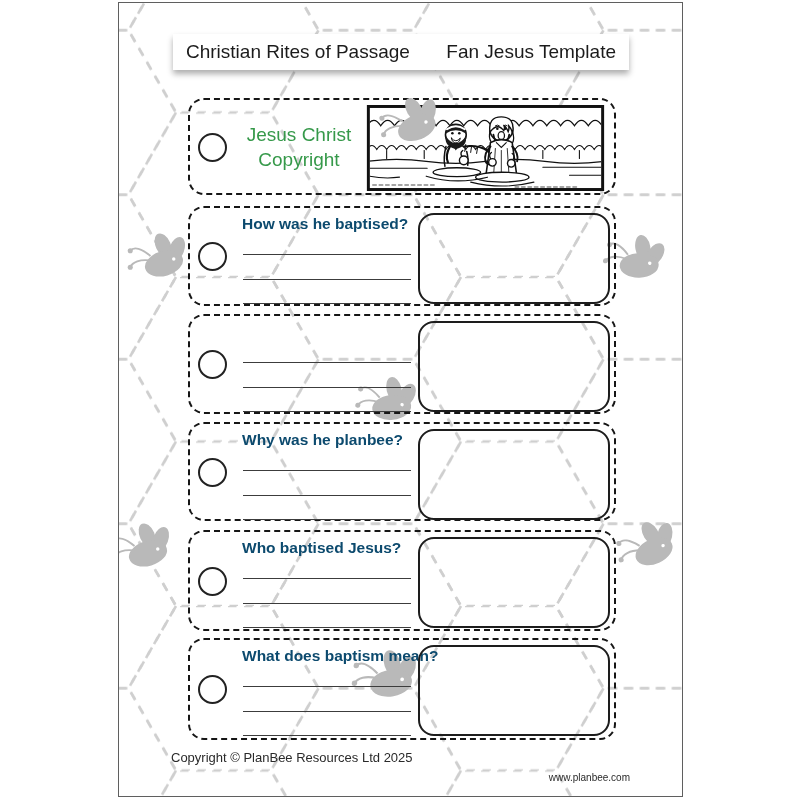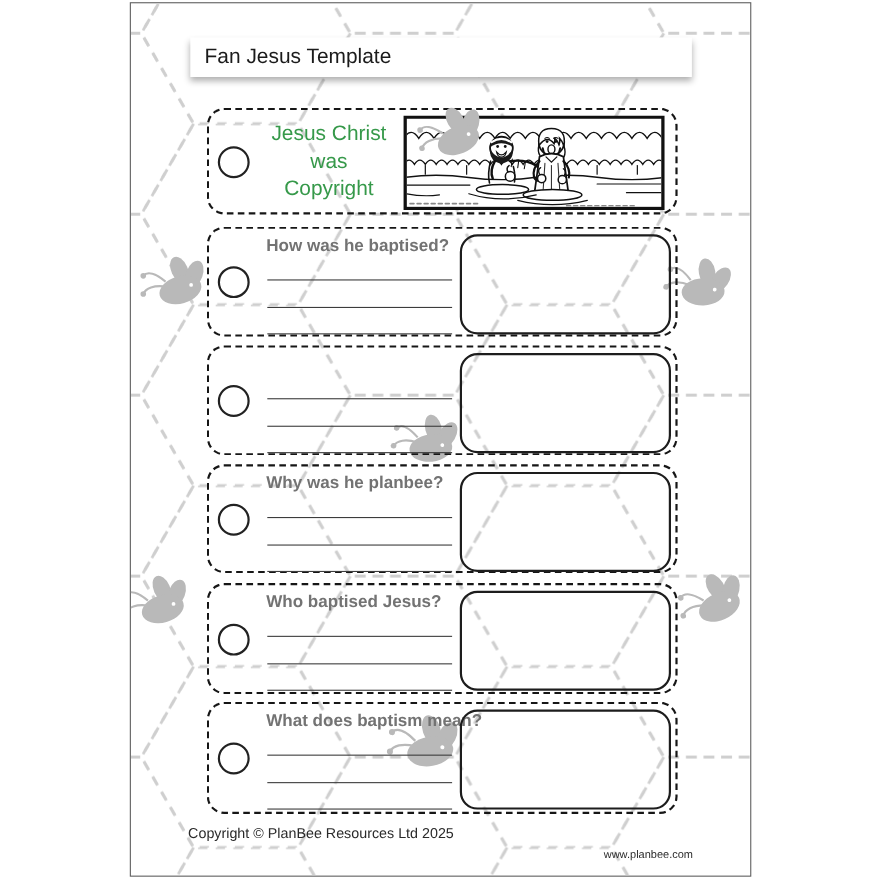--- a/index.html
+++ b/index.html
@@ -19,21 +19,21 @@
   .qs1{top:203px;height:100px;}
   .qs2{top:311px;height:100px;}
   .qs3{top:419px;height:99px;}
   .qs4{top:527px;height:101px;}
   .qs5{top:635px;height:102px;}
   .hole{position:absolute;left:8px;top:50%;margin-top:-14px;width:25px;height:25px;
         border:2.2px solid #222;border-radius:50%;background:#fff;}
   .strip-title{position:absolute;left:30px;width:158px;top:50%;transform:translateY(-50%);
         text-align:center;color:#36994a;font-weight:normal;font-size:19px;line-height:25px;}
   .baptism{position:absolute;left:175px;top:5px;width:241px;height:86px;}
-  .q-label{position:absolute;left:52px;top:7px;color:#737373;font-weight:bold;font-size:15.5px;}
+  .q-label{position:absolute;left:52px;top:7px;color:#0c4a6e;font-weight:bold;font-size:15.5px;}
   .wline{position:absolute;left:53px;width:168px;height:0;border-top:1.7px solid #3c3c3c;}
   .l1{top:46px;} .l2{top:71px;} .l3{top:95px;}
   .draw-box{position:absolute;left:228px;top:5px;width:188px;height:87px;
         border:2.2px solid #1d1d1d;border-radius:16px;}
   .footer-left{position:absolute;left:52px;top:747px;font-size:13px;color:#2a2a2a;z-index:2;}
   .footer-right{position:absolute;right:52px;top:749px;font-size:10px;color:#2a2a2a;z-index:2;margin-top:20px;}
 </style>
 </head>
 <body>
 
@@ -86,28 +86,28 @@
         <use href="#bee-shape"></use>
       </svg>
     <svg class="bee" style="left:495px;top:514px;transform:rotate(-8deg)" viewBox="-52 -42 104 72">
         <use href="#bee-shape"></use>
       </svg>
     <svg class="bee" style="left:234px;top:645px;transform:rotate(6deg) scale(1.08)" viewBox="-52 -42 104 72">
         <use href="#bee-shape"></use>
       </svg>
 
     <div class="header-bar">
+      <span>Christian Rites of Passage</span>
       <span>Fan Jesus Template</span>
     </div>
 
     <div class="strip title-strip">
       <span class="hole"></span>
       <div class="strip-title">
         <div>Jesus Christ</div>
-        <div>was</div>
         <div>Copyright</div>
       </div>
       <svg class="baptism" viewBox="0 0 240 87">
         <rect x="1.5" y="1.5" width="237" height="84" fill="#fff" stroke="#111" stroke-width="3"></rect>
         <clipPath id="imgclip">
             <rect x="3" y="3" width="234" height="81"></rect>
           </clipPath>
         <g clip-path="url(#imgclip)" stroke-linecap="round">
 
           <path d="M0,21 q7,-11 14,0 q7,-11 14,0 q7,-11 14,0 q7,-11 14,0 q7,-11 14,0 q7,-11 14,0 q7,-11 14,0 q7,-11 14,0 q7,-11 14,0 q7,-11 14,0 q7,-11 14,0 q7,-11 14,0 q7,-11 14,0 q7,-11 14,0 q7,-11 14,0 q7,-11 14,0 q7,-11 14,0 q7,-11 14,0" fill="none" stroke="#111" stroke-width="1.3"></path>

